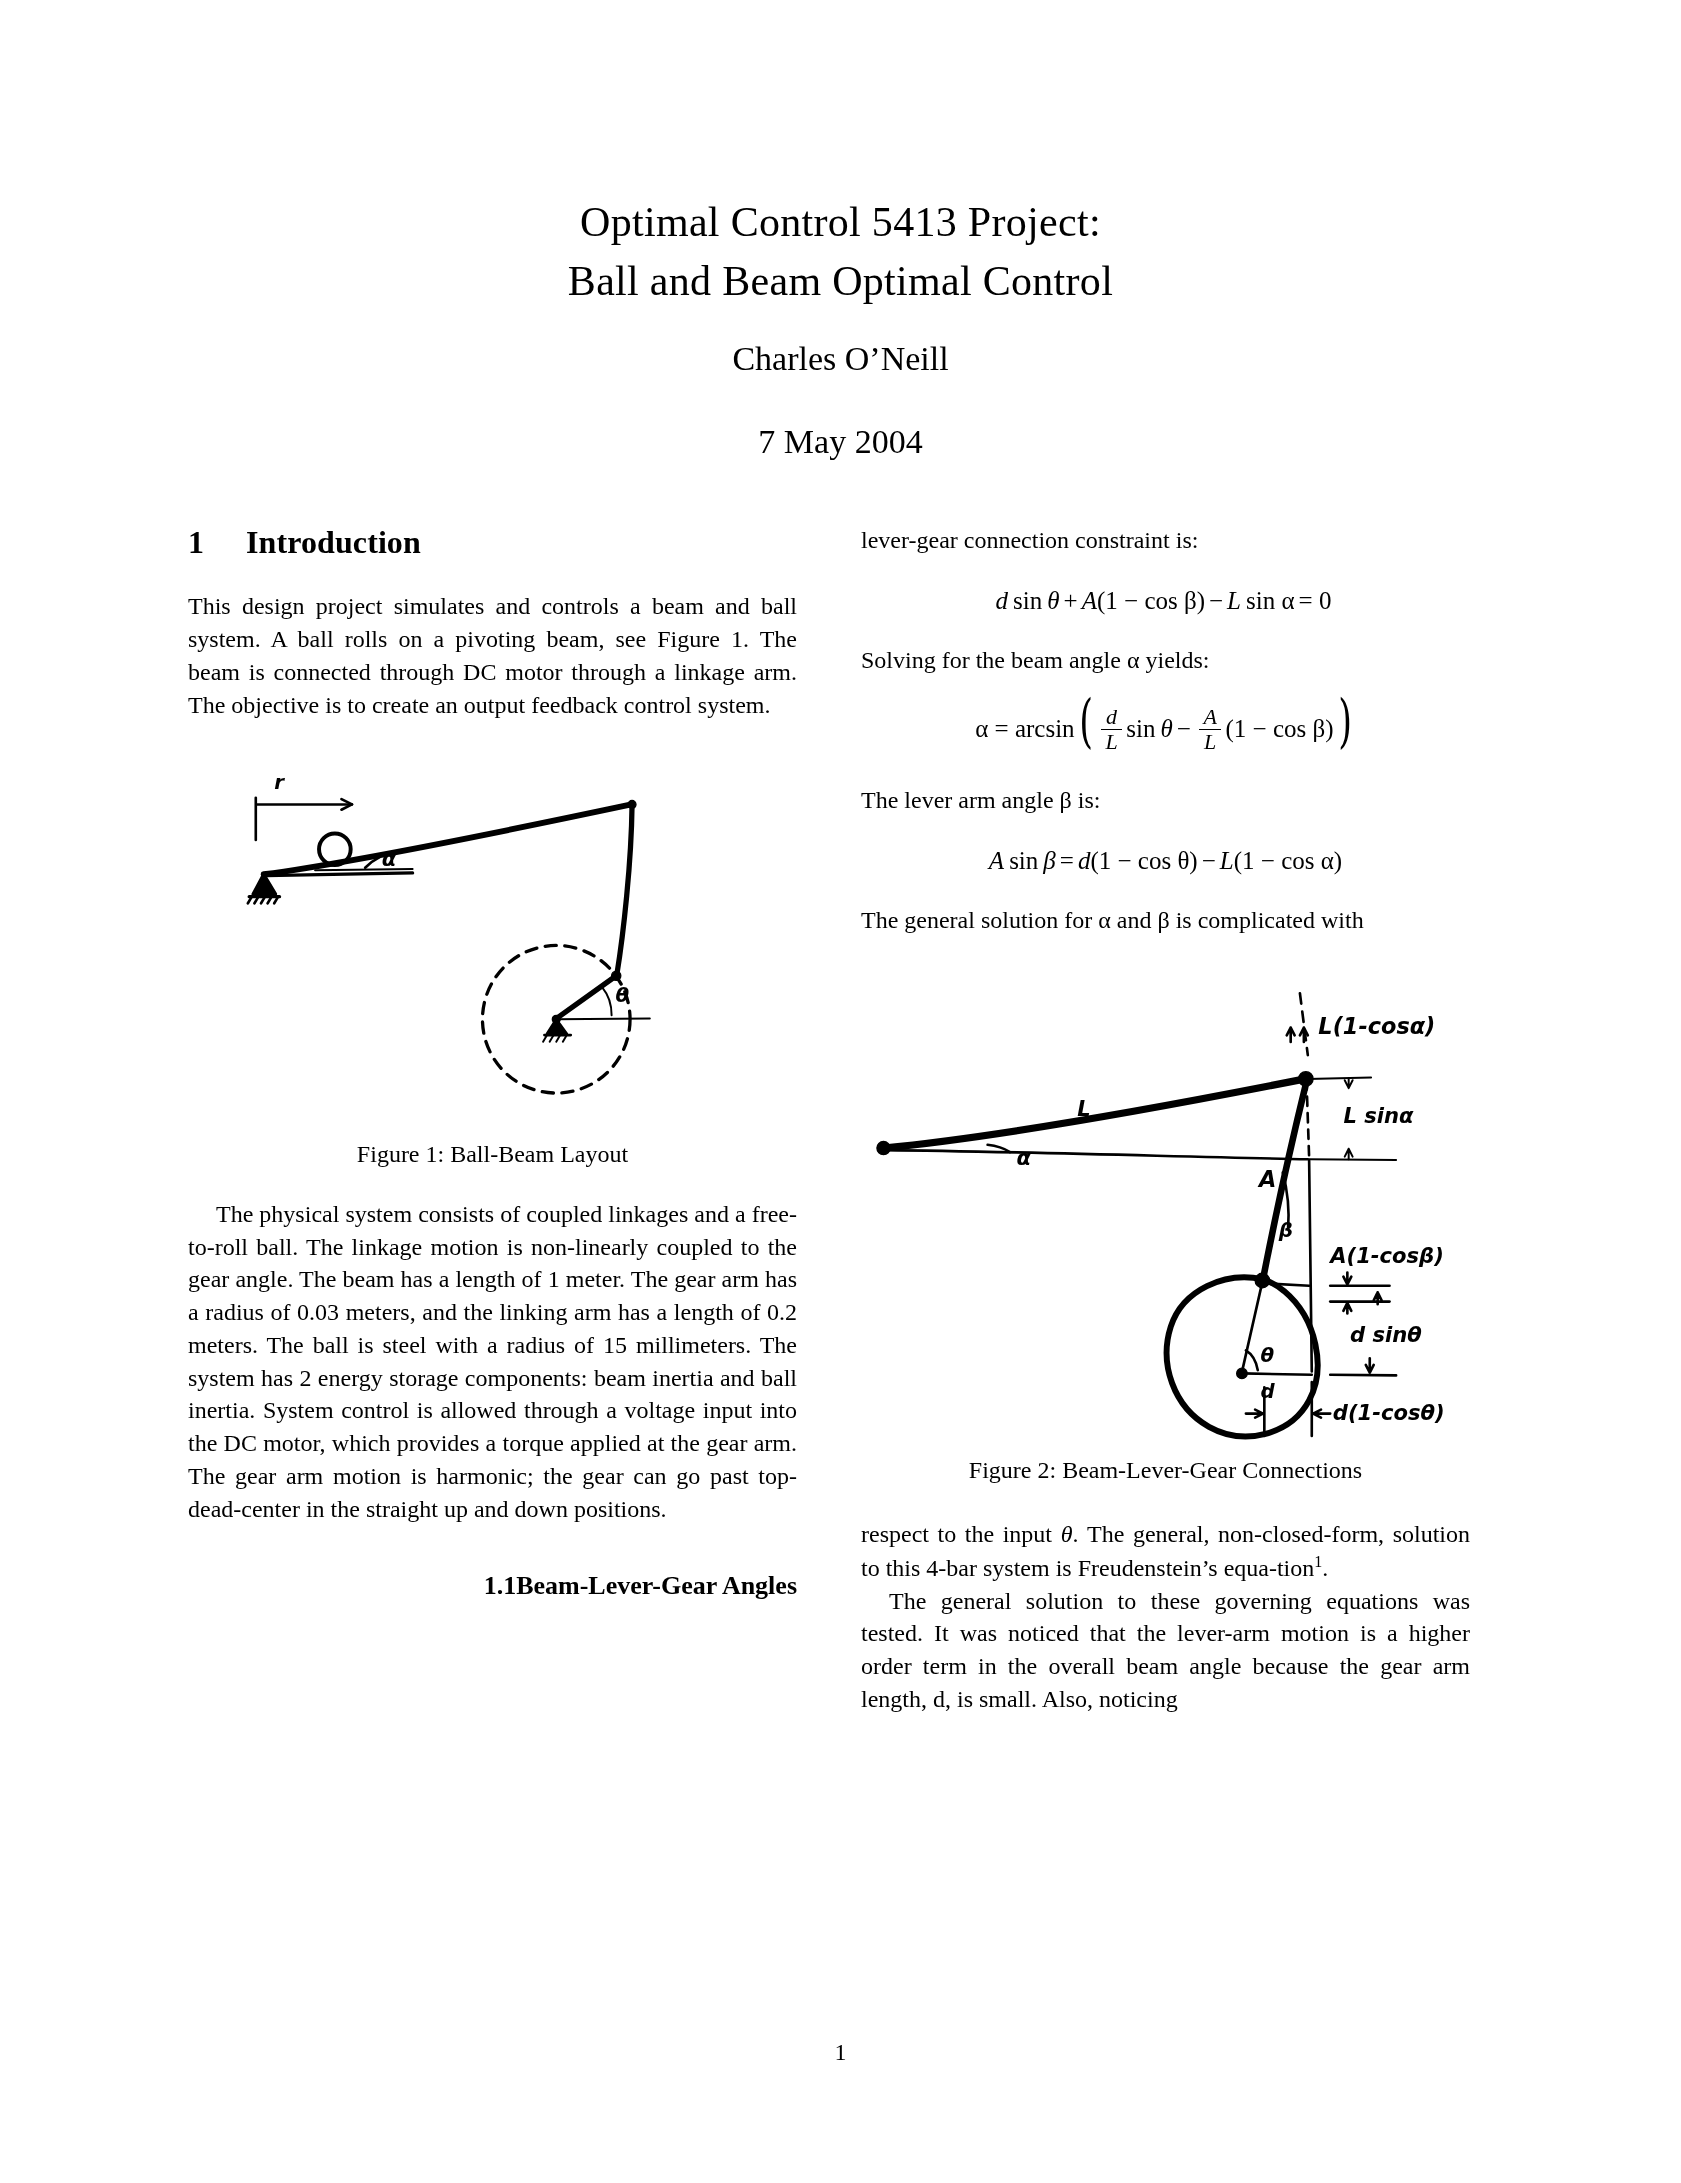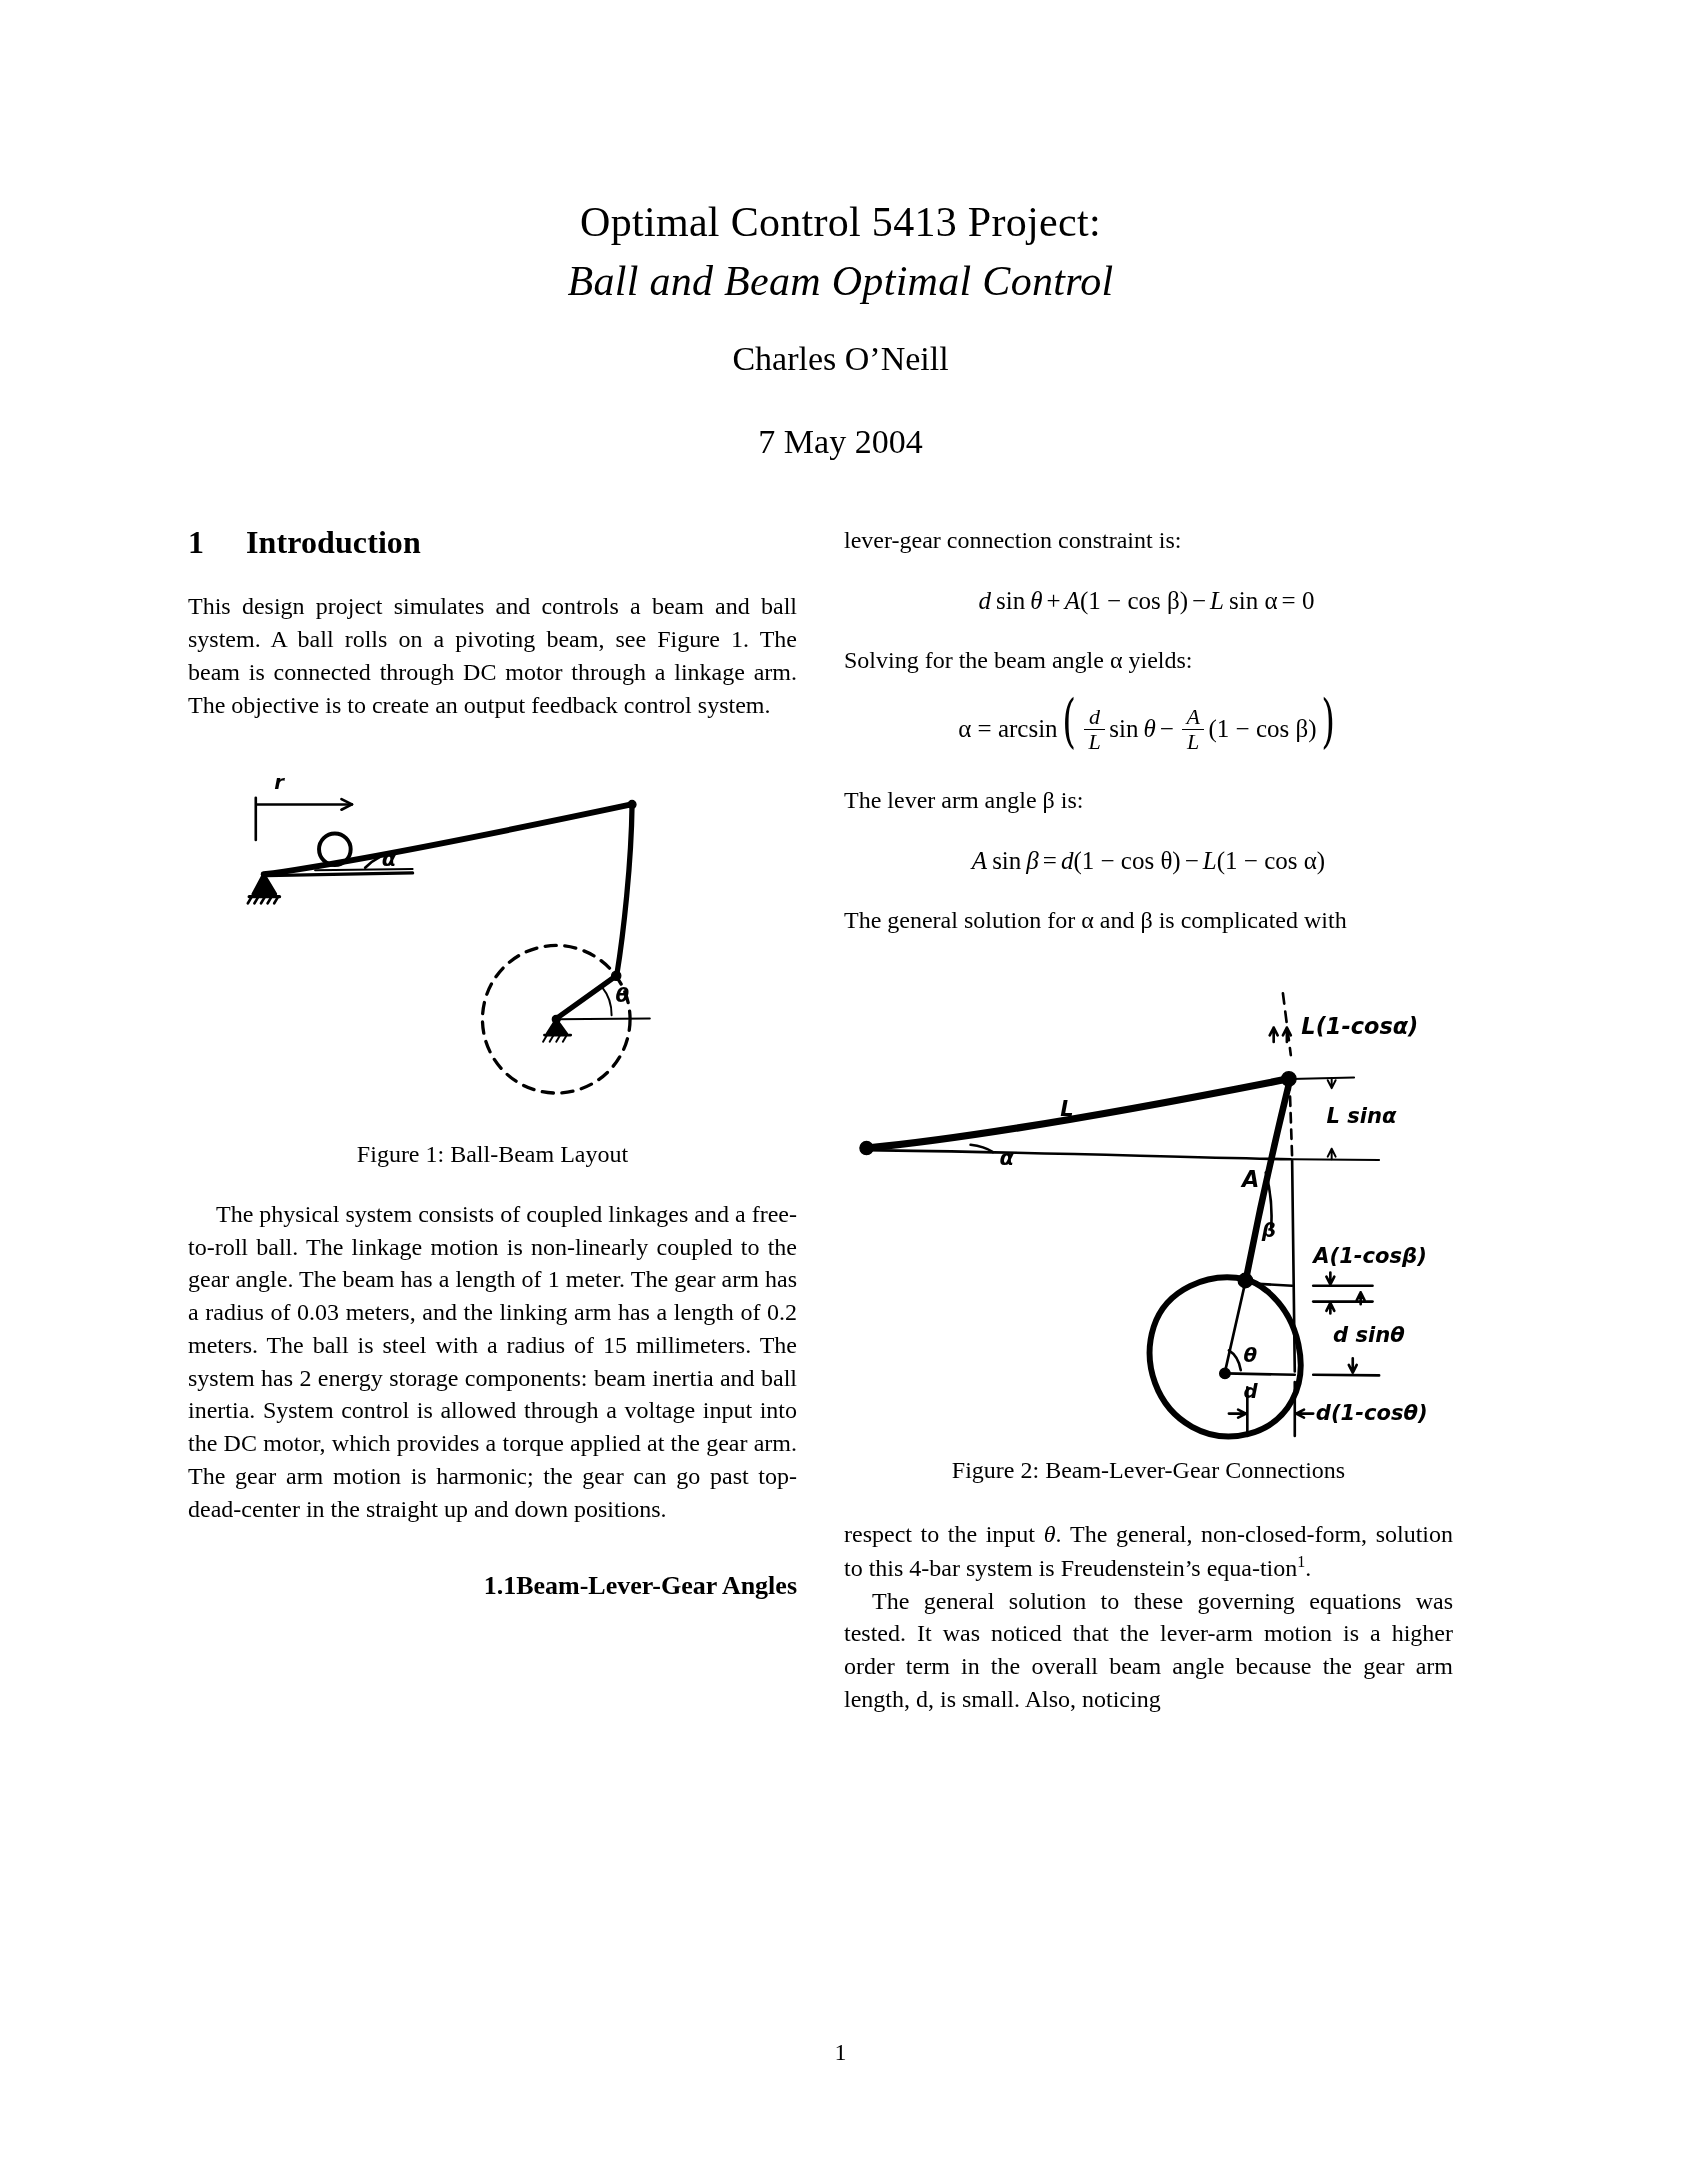--- a/index.html
+++ b/index.html
@@ -21,39 +21,38 @@
 
   
   .titleblock{text-align:center;}
   .title-line1{
     font-size:42px;
     line-height:1.18;
     letter-spacing:0.3px;
   }
   .title-line2{
     font-size:42px;
-    font-style:italic;
     line-height:1.18;
     margin-top:9.2px;
     letter-spacing:0.3px;
   }
   .author{
     font-size:34px;
     margin-top:34px;
   }
   .date{
     font-size:34px;
     margin-top:45px;
   }
 
   
   .columns{
     margin-top:63px;
     display:flex;
-    gap:47px;
+    gap:64px;
     align-items:flex-start;
   }
   .col{width:609px;flex:0 0 609px;}
 
   h1.sect{
     font-size:32px;
     font-weight:bold;
     margin:0 0 29px 0;
     letter-spacing:0.1px;
   }

